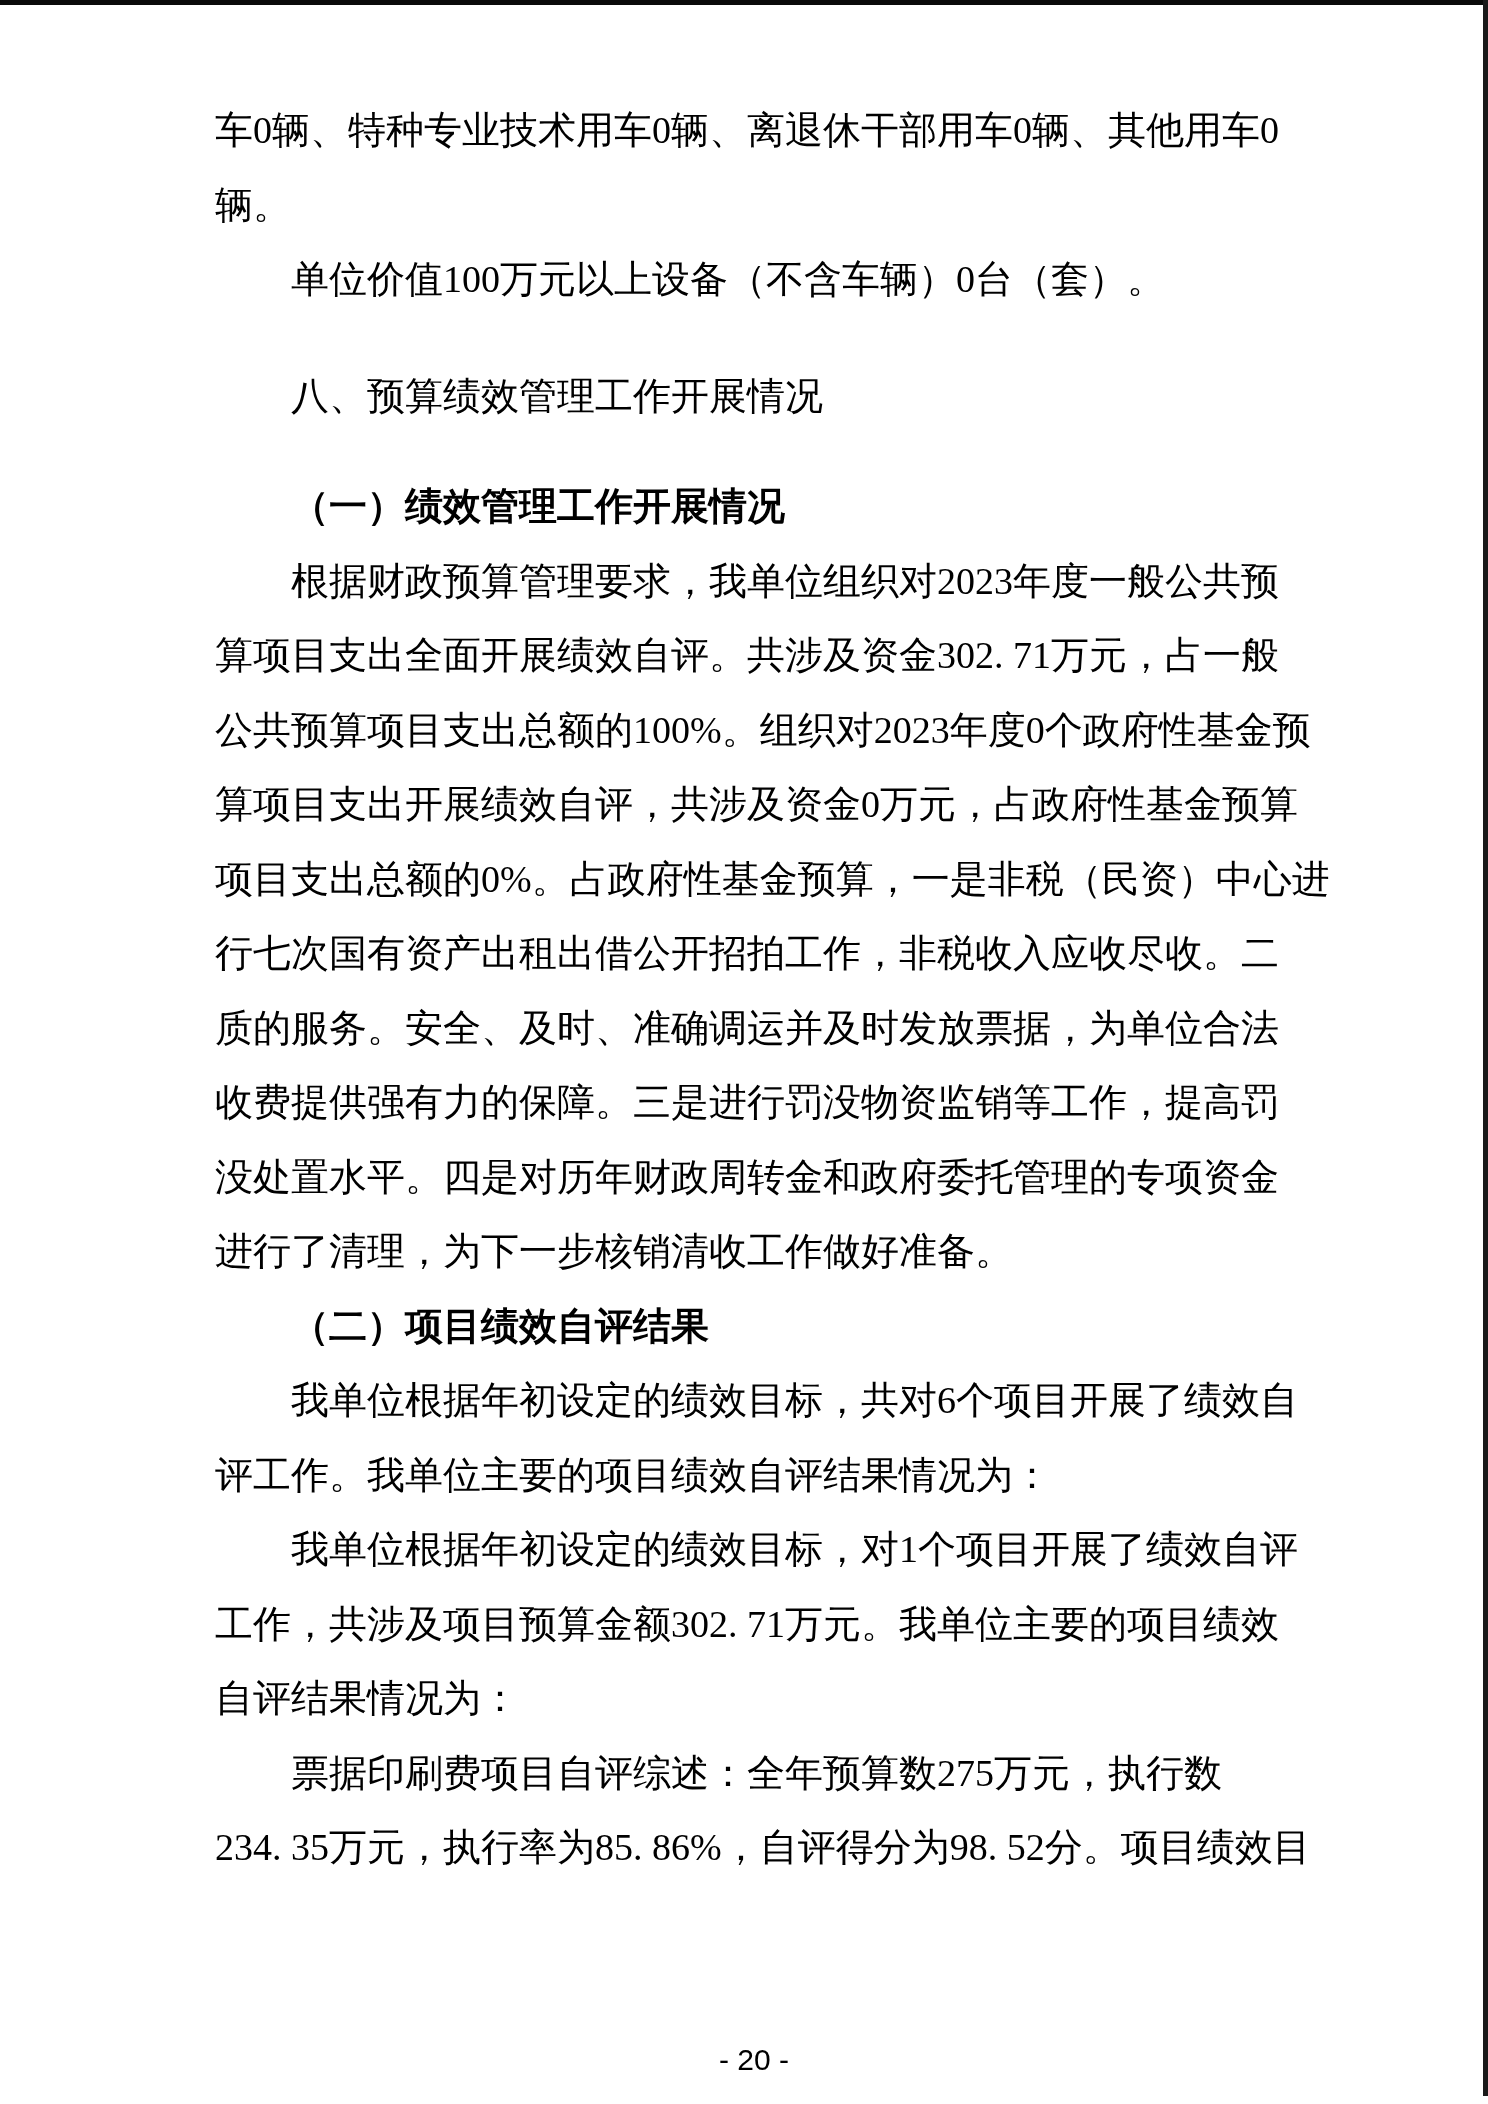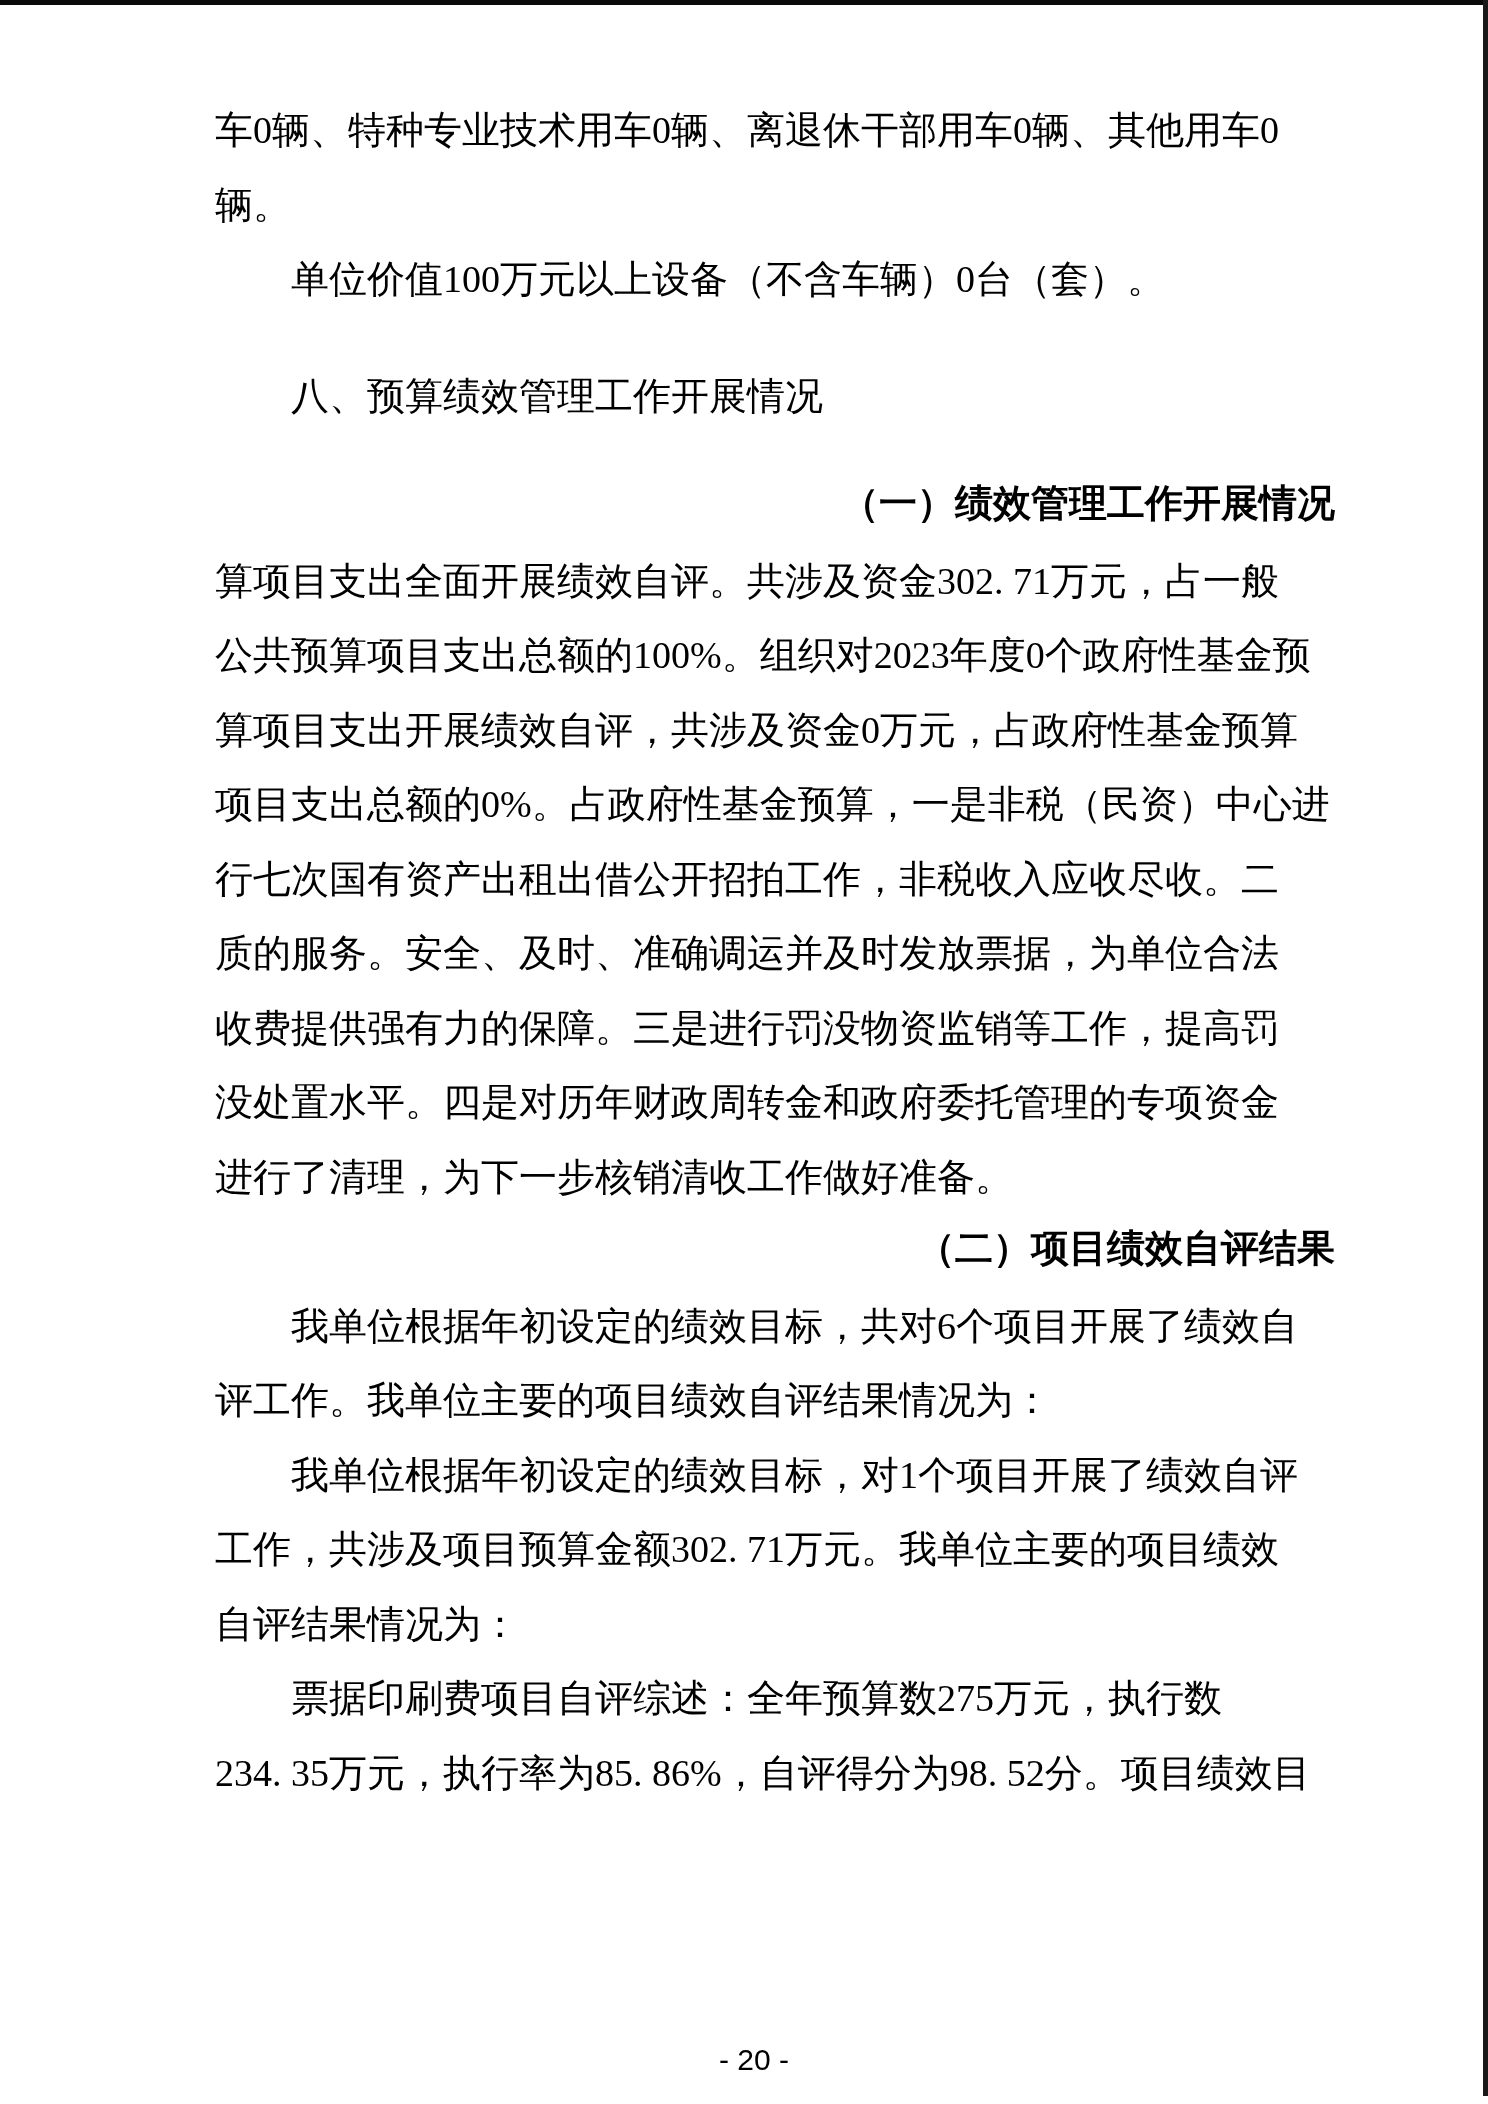--- a/index.html
+++ b/index.html
@@ -42,22 +42,21 @@
     white-space: nowrap;
     text-align: left;
   }
   .ind { text-indent: 76px; }
   .h1 {
     margin-top: 42px;
     font-family: "Liberation Sans", "DejaVu Sans", sans-serif;
   }
   .hb {
     font-weight: bold;
-    font-family: Liberation Mono, monospace;
-    text-align: right;
+    font-family: Liberation Sans, sans-serif;
   }
   .mt2 { margin-top: 36px; }
   .footer {
     position: absolute;
     top: 2040px;
     left: 0;
     width: 100%;
     text-align: center;
     font-size: 30px;
     line-height: 40px;
@@ -72,20 +71,21 @@
 
   <div class="edge-top"></div>
   <div class="edge-right"></div>
 
   <div class="content">
     <div class="ln">车0辆、特种专业技术用车0辆、离退休干部用车0辆、其他用车0</div>
     <div class="ln">辆。</div>
     <div class="ln ind">单位价值100万元以上设备（不含车辆）0台（套）。</div>
     <div class="ln ind h1">八、预算绩效管理工作开展情况</div>
     <div class="ln ind hb mt2">（一）绩效管理工作开展情况</div>
+    <div class="ln ind">根据财政预算管理要求，我单位组织对2023年度一般公共预</div>
     <div class="ln">算项目支出全面开展绩效自评。共涉及资金302. 71万元，占一般</div>
     <div class="ln">公共预算项目支出总额的100%。组织对2023年度0个政府性基金预</div>
     <div class="ln">算项目支出开展绩效自评，共涉及资金0万元，占政府性基金预算</div>
     <div class="ln">项目支出总额的0%。占政府性基金预算，一是非税（民资）中心进</div>
     <div class="ln">行七次国有资产出租出借公开招拍工作，非税收入应收尽收。二</div>
     <div class="ln">质的服务。安全、及时、准确调运并及时发放票据，为单位合法</div>
     <div class="ln">收费提供强有力的保障。三是进行罚没物资监销等工作，提高罚</div>
     <div class="ln">没处置水平。四是对历年财政周转金和政府委托管理的专项资金</div>
     <div class="ln">进行了清理，为下一步核销清收工作做好准备。</div>
     <div class="ln ind hb">（二）项目绩效自评结果</div>

